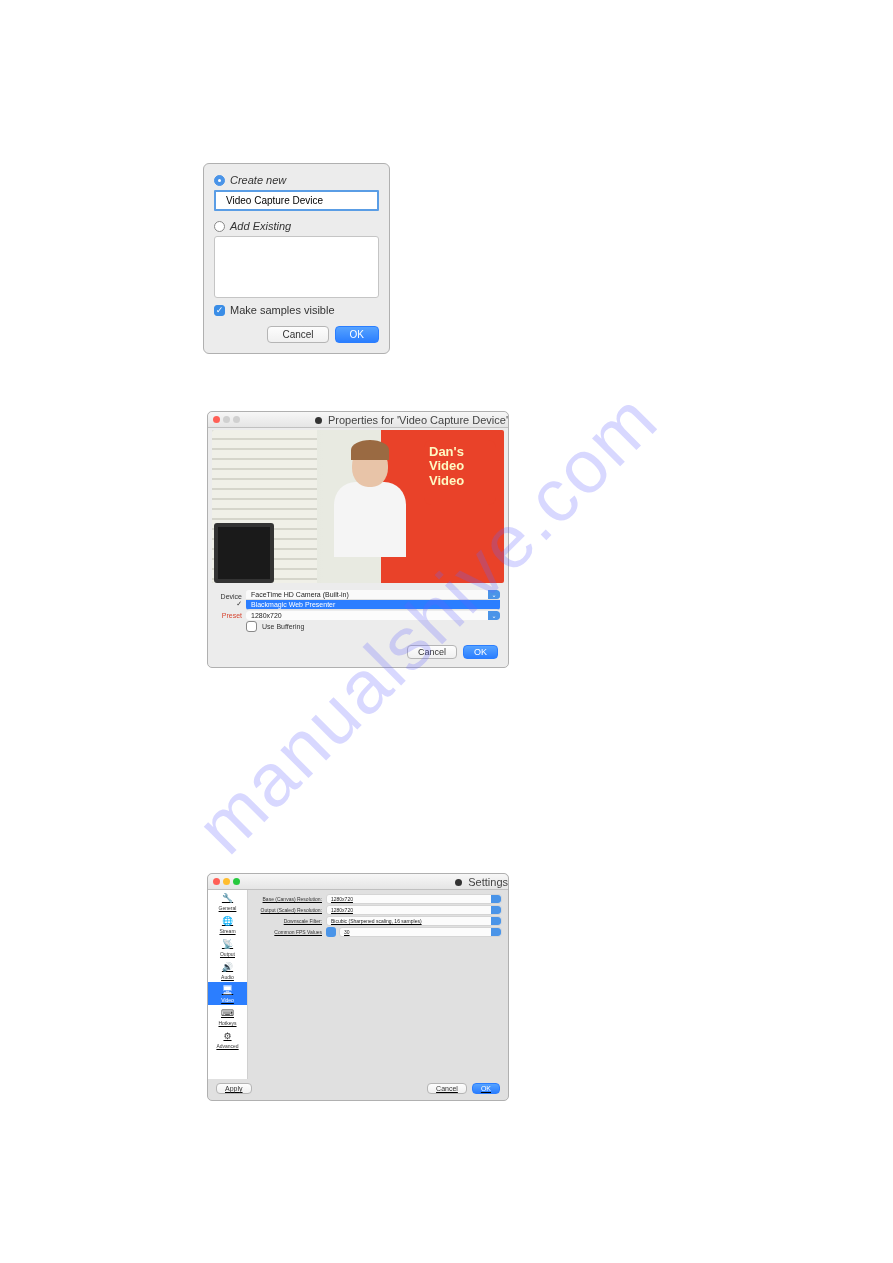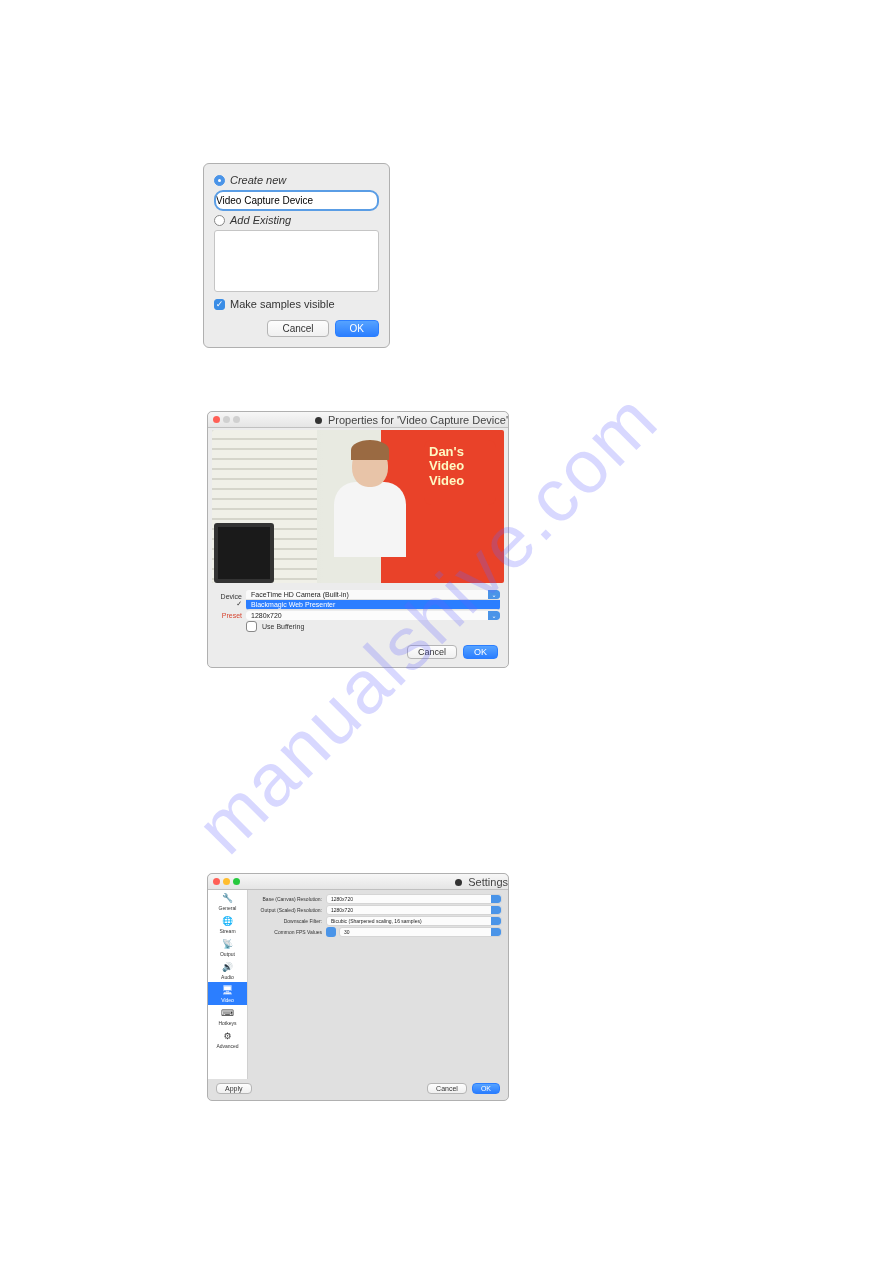--- a/index.html
+++ b/index.html
@@ -59,27 +59,27 @@
     }
     .radio-circle.selected-blue::after {
       content: "";
       width: 3px;
       height: 3px;
       background: #fff;
       border-radius: 50%;
     }
     .text-input {
       width: 100%;
-      padding: 3px 0;
+      padding: 3px 10px;
       border: 2px solid #5a9de5;
-      border-radius: 9px;
+      border-radius: 1px;
       background: #fff;
       color: #000;
       font-size: 10px;
-      margin-bottom: 3px;
+      margin-bottom: 9px;
     }
     .existing-box {
       width: 100%;
       height: 62px;
       background: #ffffff;
       border: 1px solid #c5c5c5;
       border-radius: 3px;
       margin-top: 3px;
       margin-bottom: 6px;
     }
@@ -326,20 +326,21 @@
       position: absolute;
       left: 207px;
       top: 873px;
       width: 302px;
       height: 228px;
       border: 1px solid #b0b0b0;
       border-radius: 5px;
       background: #e0e0e0;
       display: flex;
       flex-direction: column;
+      text-decoration: underline;
     }
     .d3-body {
       display: flex;
       flex: 1;
     }
     .sidebar {
       width: 40px;
       background: #fff;
       border-right: 1px solid #d0d0d0;
       border-radius: 0 0 0 0;

